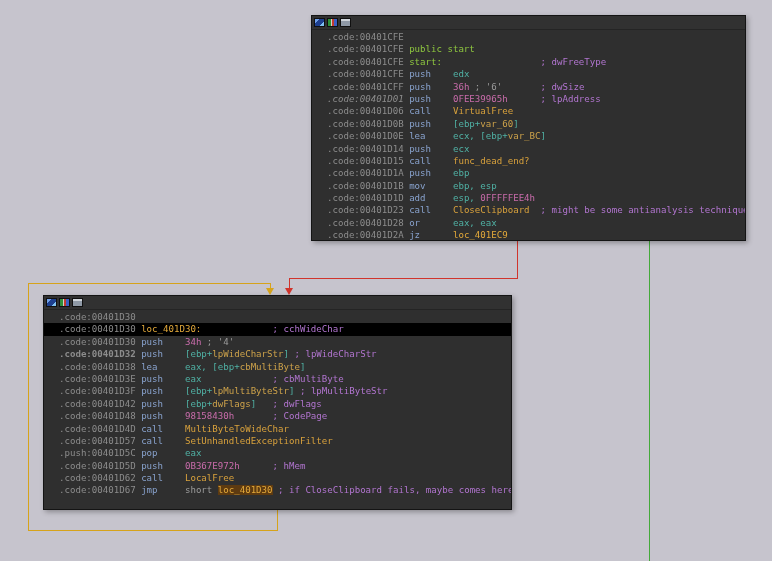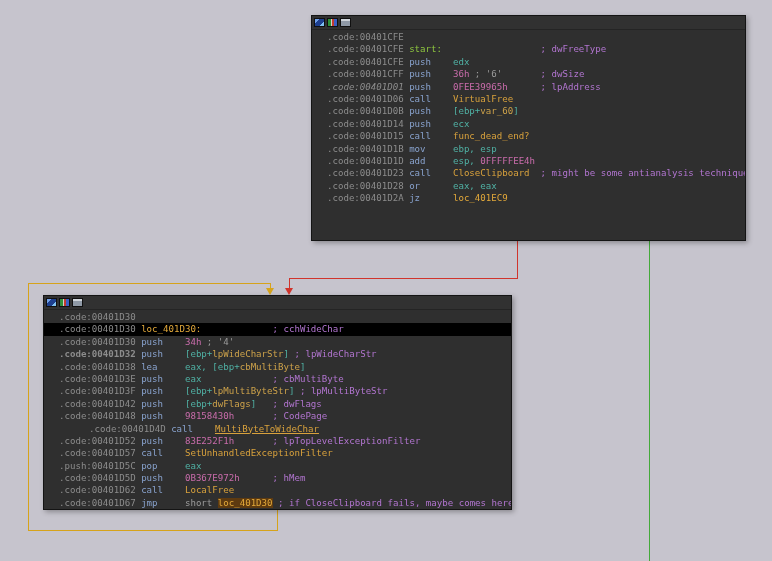--- a/index.html
+++ b/index.html
@@ -51,28 +51,31 @@
     <div class="edge-arrow" style="left: 266px; top: 288px; border-top-color: rgb(214, 163, 27);"></div>
     <div class="edge-seg" style="left: 649px; top: 241px; width: 1px; height: 320px; background: rgb(67, 169, 57);"></div>
     <div class="block" style="left: 311px; top: 15px; width: 435px; height: 226px;">
       <div class="block-header">
         <span class="hicon hicon-1"></span>
         <span class="hicon hicon-2"></span>
         <span class="hicon hicon-3"></span>
       </div>
       <div class="block-body">
         <div class="code-line"><span style="color: rgb(140, 140, 140);">.code:00401CFE</span></div>
+        <div class="code-line"><span style="color: rgb(140, 140, 140);">.code:00401CFE </span><span style="color: rgb(143, 200, 63);">public start</span></div>
         <div class="code-line"><span style="color: rgb(140, 140, 140);">.code:00401CFE </span><span style="color: rgb(143, 200, 63);">start:</span><span style="color: rgb(178, 117, 208);">                  ; dwFreeType</span></div>
         <div class="code-line"><span style="color: rgb(140, 140, 140);">.code:00401CFE </span><span style="color: rgb(136, 162, 205);">push    </span><span style="color: rgb(80, 178, 165);">edx</span></div>
         <div class="code-line"><span style="color: rgb(140, 140, 140);">.code:00401CFF </span><span style="color: rgb(136, 162, 205);">push    </span><span style="color: rgb(201, 108, 171);">36h</span><span style="color: rgb(155, 155, 155);"> ; '6'</span><span style="color: rgb(178, 117, 208);">       ; dwSize</span></div>
         <div class="code-line"><span style="color: rgb(140, 140, 140); font-style: italic;">.code:00401D01 </span><span style="color: rgb(136, 162, 205);">push    </span><span style="color: rgb(201, 108, 171); margin-top: 10px;">0FEE39965h</span><span style="color: rgb(178, 117, 208);">      ; lpAddress</span></div>
         <div class="code-line"><span style="color: rgb(140, 140, 140);">.code:00401D06 </span><span style="color: rgb(136, 162, 205);">call    </span><span style="color: rgb(216, 161, 60);">VirtualFree</span></div>
         <div class="code-line"><span style="color: rgb(140, 140, 140);">.code:00401D0B </span><span style="color: rgb(136, 162, 205);">push    </span><span style="color: rgb(80, 178, 165);">[ebp+</span><span style="color: rgb(205, 162, 74);">var_60</span><span style="color: rgb(80, 178, 165);">]</span></div>
+        <div class="code-line"><span style="color: rgb(140, 140, 140);">.code:00401D0E </span><span style="color: rgb(136, 162, 205);">lea     </span><span style="color: rgb(80, 178, 165);">ecx, [ebp+</span><span style="color: rgb(205, 162, 74);">var_BC</span><span style="color: rgb(80, 178, 165);">]</span></div>
         <div class="code-line"><span style="color: rgb(140, 140, 140);">.code:00401D14 </span><span style="color: rgb(136, 162, 205);">push    </span><span style="color: rgb(80, 178, 165);">ecx</span></div>
         <div class="code-line"><span style="color: rgb(140, 140, 140);">.code:00401D15 </span><span style="color: rgb(136, 162, 205);">call    </span><span style="color: rgb(216, 161, 60);">func_dead_end?</span></div>
+        <div class="code-line"><span style="color: rgb(140, 140, 140);">.code:00401D1A </span><span style="color: rgb(136, 162, 205);">push    </span><span style="color: rgb(80, 178, 165);">ebp</span></div>
         <div class="code-line"><span style="color: rgb(140, 140, 140);">.code:00401D1B </span><span style="color: rgb(136, 162, 205);">mov     </span><span style="color: rgb(80, 178, 165);">ebp, esp</span></div>
         <div class="code-line"><span style="color: rgb(140, 140, 140);">.code:00401D1D </span><span style="color: rgb(136, 162, 205);">add     </span><span style="color: rgb(80, 178, 165);">esp, </span><span style="color: rgb(201, 108, 171);">0FFFFFEE4h</span></div>
         <div class="code-line"><span style="color: rgb(140, 140, 140);">.code:00401D23 </span><span style="color: rgb(136, 162, 205);">call    </span><span style="color: rgb(216, 161, 60);">CloseClipboard</span><span style="color: rgb(178, 117, 208);">  ; might be some antianalysis technique</span></div>
         <div class="code-line"><span style="color: rgb(140, 140, 140);">.code:00401D28 </span><span style="color: rgb(136, 162, 205);">or      </span><span style="color: rgb(80, 178, 165);">eax, eax</span></div>
         <div class="code-line"><span style="color: rgb(140, 140, 140);">.code:00401D2A </span><span style="color: rgb(136, 162, 205);">jz      </span><span style="color: rgb(227, 169, 58);">loc_401EC9</span></div>
       </div>
     </div>
     <div class="block" style="left: 43px; top: 295px; width: 469px; height: 215px;">
       <div class="block-header">
         <span class="hicon hicon-1"></span>
@@ -82,22 +85,21 @@
       <div class="block-body">
         <div class="code-line"><span style="color: rgb(140, 140, 140);">.code:00401D30</span></div>
         <div class="code-line hl-line"><span style="color: rgb(140, 140, 140);">.code:00401D30 </span><span style="color: rgb(227, 169, 58);">loc_401D30:</span><span style="color: rgb(178, 117, 208);">             ; cchWideChar</span></div>
         <div class="code-line"><span style="color: rgb(140, 140, 140);">.code:00401D30 </span><span style="color: rgb(136, 162, 205);">push    </span><span style="color: rgb(201, 108, 171);">34h</span><span style="color: rgb(155, 155, 155);"> ; '4'</span></div>
         <div class="code-line"><span style="color: rgb(140, 140, 140); font-weight: bold;">.code:00401D32 </span><span style="color: rgb(136, 162, 205);">push    </span><span style="color: rgb(80, 178, 165);">[ebp+</span><span style="color: rgb(205, 162, 74);">lpWideCharStr</span><span style="color: rgb(80, 178, 165);">]</span><span style="color: rgb(178, 117, 208);"> ; lpWideCharStr</span></div>
         <div class="code-line"><span style="color: rgb(140, 140, 140);">.code:00401D38 </span><span style="color: rgb(136, 162, 205);">lea     </span><span style="color: rgb(80, 178, 165);">eax, [ebp+</span><span style="color: rgb(205, 162, 74);">cbMultiByte</span><span style="color: rgb(80, 178, 165);">]</span></div>
         <div class="code-line"><span style="color: rgb(140, 140, 140);">.code:00401D3E </span><span style="color: rgb(136, 162, 205);">push    </span><span style="color: rgb(80, 178, 165);">eax</span><span style="color: rgb(178, 117, 208);">             ; cbMultiByte</span></div>
         <div class="code-line"><span style="color: rgb(140, 140, 140);">.code:00401D3F </span><span style="color: rgb(136, 162, 205);">push    </span><span style="color: rgb(80, 178, 165);">[ebp+</span><span style="color: rgb(205, 162, 74);">lpMultiByteStr</span><span style="color: rgb(80, 178, 165);">]</span><span style="color: rgb(178, 117, 208);"> ; lpMultiByteStr</span></div>
         <div class="code-line"><span style="color: rgb(140, 140, 140);">.code:00401D42 </span><span style="color: rgb(136, 162, 205);">push    </span><span style="color: rgb(80, 178, 165);">[ebp+</span><span style="color: rgb(205, 162, 74);">dwFlags</span><span style="color: rgb(80, 178, 165);">]</span><span style="color: rgb(178, 117, 208);">   ; dwFlags</span></div>
         <div class="code-line"><span style="color: rgb(140, 140, 140);">.code:00401D48 </span><span style="color: rgb(136, 162, 205);">push    </span><span style="color: rgb(201, 108, 171);">98158430h</span><span style="color: rgb(178, 117, 208);">       ; CodePage</span></div>
-        <div class="code-line"><span style="color: rgb(140, 140, 140); margin-left: 30px;">.code:00401D4D </span><span style="color: rgb(136, 162, 205);">call    </span><span style="color: rgb(216, 161, 60); text-decoration: underline;">MultiByteToWideChar</span></div>
-        <div class="code-line"><span style="color: rgb(140, 140, 140);">.code:00401D52 </span><span style="color: rgb(136, 162, 205);">push    </span><span style="color: rgb(201, 108, 171);">83E252F1h</span><span style="color: rgb(178, 117, 208);">       ; lpTopLevelExceptionFilter</span></div>
+        <div class="code-line"><span style="color: rgb(140, 140, 140);">.code:00401D4D </span><span style="color: rgb(136, 162, 205);">call    </span><span style="color: rgb(216, 161, 60);">MultiByteToWideChar</span></div>
         <div class="code-line"><span style="color: rgb(140, 140, 140);">.code:00401D57 </span><span style="color: rgb(136, 162, 205);">call    </span><span style="color: rgb(216, 161, 60);">SetUnhandledExceptionFilter</span></div>
         <div class="code-line"><span style="color: rgb(140, 140, 140);">.push:00401D5C </span><span style="color: rgb(136, 162, 205);">pop     </span><span style="color: rgb(80, 178, 165);">eax</span></div>
         <div class="code-line"><span style="color: rgb(140, 140, 140);">.code:00401D5D </span><span style="color: rgb(136, 162, 205);">push    </span><span style="color: rgb(201, 108, 171);">0B367E972h</span><span style="color: rgb(178, 117, 208);">      ; hMem</span></div>
         <div class="code-line"><span style="color: rgb(140, 140, 140);">.code:00401D62 </span><span style="color: rgb(136, 162, 205);">call    </span><span style="color: rgb(216, 161, 60);">LocalFree</span></div>
         <div class="code-line"><span style="color: rgb(140, 140, 140);">.code:00401D67 </span><span style="color: rgb(136, 162, 205);">jmp     </span><span style="color: rgb(155, 155, 155);">short </span><span class="tok-hl" style="color: rgb(227, 169, 58);">loc_401D30</span><span style="color: rgb(178, 117, 208);"> ; if CloseClipboard fails, maybe comes here</span></div>
       </div>
     </div>
   </div>
 
 </body></html>

